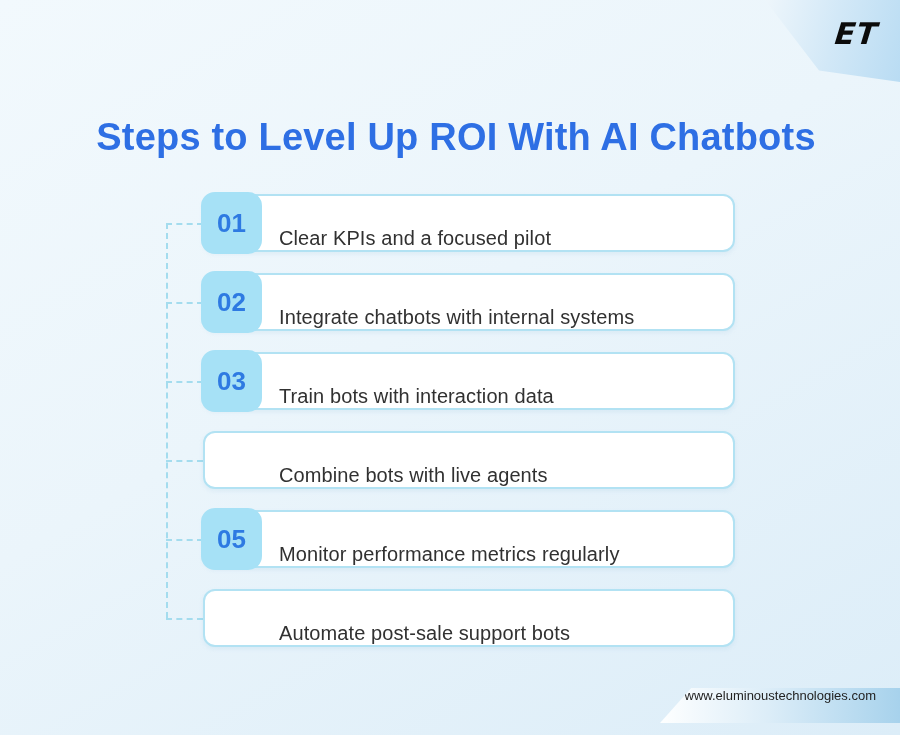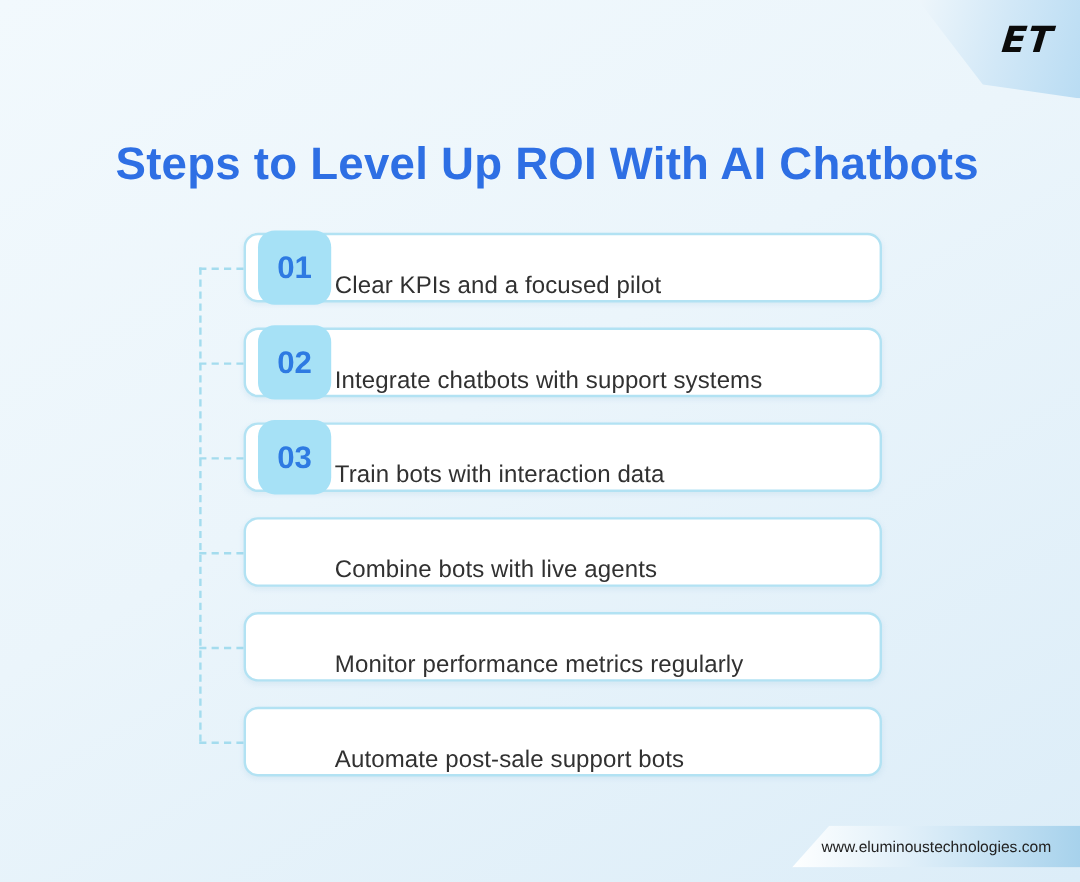--- a/index.html
+++ b/index.html
@@ -63,29 +63,28 @@
     font-size:20px;color:#313131;letter-spacing:0.1px;
   }
   .badge{
     position:absolute;left:-2px;top:-2px;
     width:61px;height:62px;
     background:#a6e1f6;
     border-radius:14px;
     display:flex;align-items:center;justify-content:center;
     font-size:26px;font-weight:bold;color:#2e7ae2;
     z-index:2;
-    margin-left:14px;
   }
   
   .ribbon{
     position:absolute;right:0;bottom:12px;
     width:240px;height:35px;
     background:linear-gradient(90deg,#feffff 0%,#dcedf8 45%,#a7d2ec 100%);
     clip-path:polygon(13% 0,100% 0,100% 100%,0 100%);
-    display:flex;align-items:center;justify-content:flex-end;
+    display:flex;align-items:flex-start;justify-content:flex-end;
     padding-right:24px;box-sizing:border-box;
   }
   .ribbon span{font-size:13px;color:#222222;}
 </style>
 </head>
 <body>
 
 <div class="canvas">
 
   <div class="corner-tr"></div>
@@ -101,21 +100,21 @@
       <div class="branch"></div>
       <div class="card">
         <span class="step-label">Clear KPIs and a focused pilot</span>
       </div>
       <div class="badge">01</div>
     </div>
 
     <div class="step-row">
       <div class="branch"></div>
       <div class="card">
-        <span class="step-label">Integrate chatbots with support systems</span>
+        <span class="step-label">Integrate chatbots with internal systems</span>
       </div>
       <div class="badge">02</div>
     </div>
 
     <div class="step-row">
       <div class="branch"></div>
       <div class="card">
         <span class="step-label">Train bots with interaction data</span>
       </div>
       <div class="badge">03</div>
@@ -126,20 +125,21 @@
       <div class="card">
         <span class="step-label">Combine bots with live agents</span>
       </div>
     </div>
 
     <div class="step-row">
       <div class="branch"></div>
       <div class="card">
         <span class="step-label">Monitor performance metrics regularly</span>
       </div>
+      <div class="badge">05</div>
     </div>
 
     <div class="step-row">
       <div class="branch"></div>
       <div class="card">
         <span class="step-label">Automate post-sale support bots</span>
       </div>
     </div>
 
   </div>

